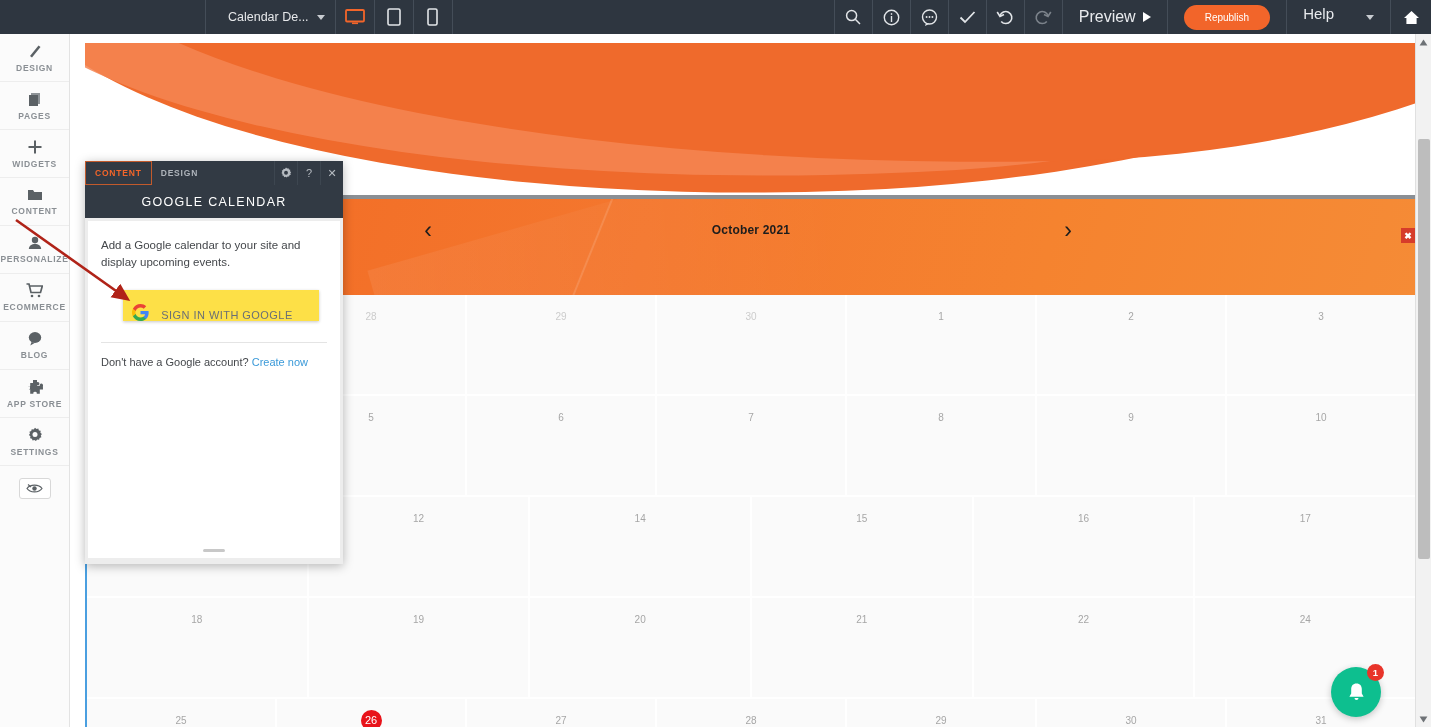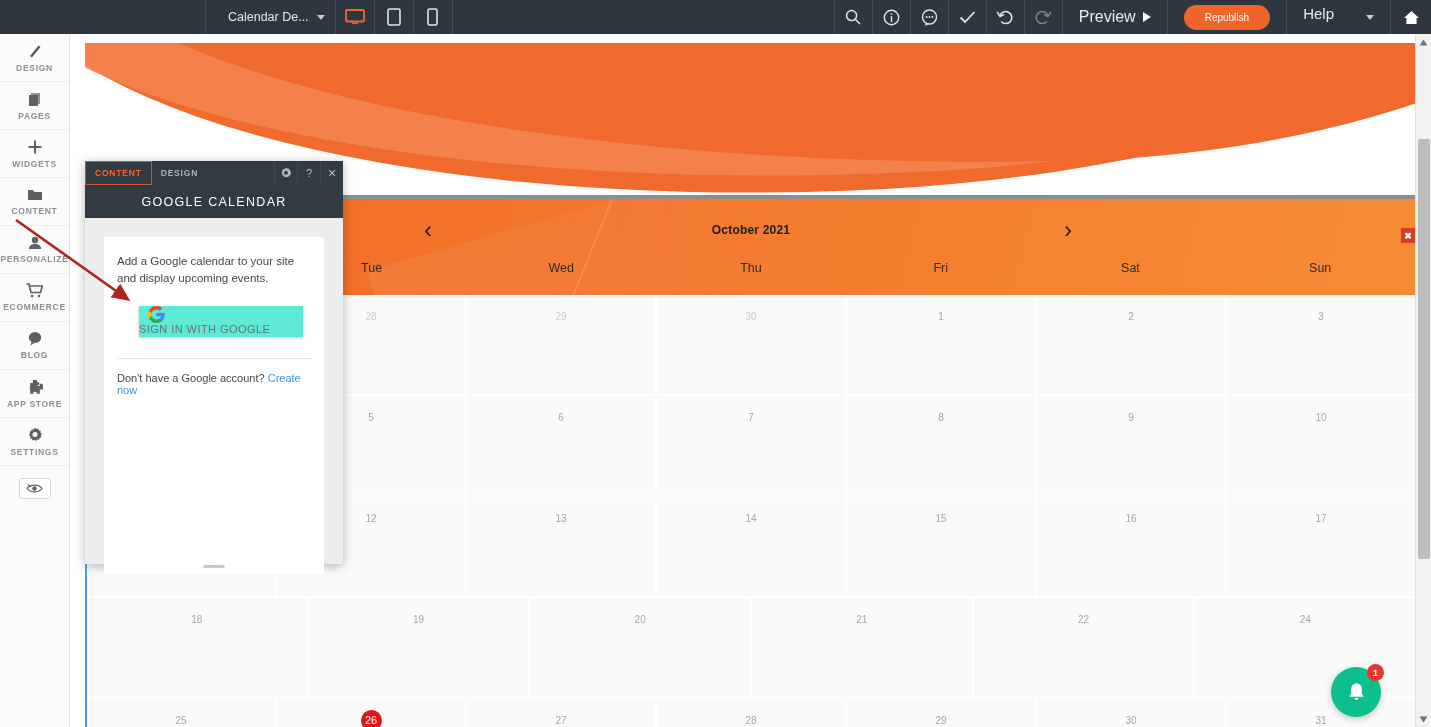--- a/index.html
+++ b/index.html
@@ -173,28 +173,28 @@
   .ptool {
     width: 23px; display: flex; align-items: center; justify-content: center;
     color: #b6bbc1; font-size: 11px; cursor: pointer; border-left: 1px solid #3d4650;
   }
   .panel-title {
     height: 33px; background: #323a44; color: #ffffff;
     display: flex; align-items: center; justify-content: center;
     font-size: 12.5px; letter-spacing: 1.3px;
   }
   .panel-body {
-    margin: 19px; height: 337px; background: #ffffff;
+    margin: 3px; height: 337px; background: #ffffff;
     padding: 16px 13px 0 13px; position: relative;
   }
   .panel-desc { font-size: 11.5px; color: #44474b; line-height: 1.45; }
   .gsignin {
-    margin: 20px 8px 0 22px; height: 31px; background: #5eead4;
+    margin: 20px 8px 0 22px; height: 31px; background: #fde047;
     box-shadow: 0 1px 3px rgba(0,0,0,.22);
-    display: flex; align-items: flex-start; cursor: pointer; flex-direction: column;
+    display: flex; align-items: flex-end; cursor: pointer;
   }
   .gsignin .g-logo { width: 34px; display: flex; align-items: center; justify-content: center; }
   .gsignin .g-label {
     flex: 1; text-align: center; padding-right: 22px;
     font-size: 11px; color: #6a6f75; letter-spacing: .45px;
   }
   .panel-sep { margin: 21px 0 0 0; height: 1px; background: #e4e4e4; }
   .panel-foot { margin-top: 13px; font-size: 11px; color: #44474b; }
   .panel-foot a { color: #3b9ad9; text-decoration: none; cursor: pointer; }
   .panel-resize {
@@ -434,29 +434,20 @@
 
     <div class="cal-widget">
       <div class="cal-topline"></div>
       <div class="cal-close">✖</div>
 
       <div class="cal-header">
         <div class="cal-titlerow">
           <div class="cal-nav cal-prev">‹</div>
           <div class="cal-title">October 2021</div>
           <div class="cal-nav cal-next">›</div>
-        </div>
-        <div class="cal-dow">
-          <div>Mon</div>
-          <div>Tue</div>
-          <div>Wed</div>
-          <div>Thu</div>
-          <div>Fri</div>
-          <div>Sat</div>
-          <div>Sun</div>
         </div>
       </div>
 
       <div class="cal-grid" id="cal-grid">
           <div class="cal-row">
             <div class="cal-cell muted"><span class="cal-num">27</span></div>
             <div class="cal-cell muted"><span class="cal-num">28</span></div>
             <div class="cal-cell muted"><span class="cal-num">29</span></div>
             <div class="cal-cell muted"><span class="cal-num">30</span></div>
             <div class="cal-cell"><span class="cal-num">1</span></div>
@@ -468,21 +459,20 @@
             <div class="cal-cell"><span class="cal-num">5</span></div>
             <div class="cal-cell"><span class="cal-num">6</span></div>
             <div class="cal-cell"><span class="cal-num">7</span></div>
             <div class="cal-cell"><span class="cal-num">8</span></div>
             <div class="cal-cell"><span class="cal-num">9</span></div>
             <div class="cal-cell"><span class="cal-num">10</span></div>
           </div>
           <div class="cal-row">
             <div class="cal-cell"><span class="cal-num">11</span></div>
             <div class="cal-cell"><span class="cal-num">12</span></div>
-            <div class="cal-cell"><span class="cal-num">13</span></div>
             <div class="cal-cell"><span class="cal-num">14</span></div>
             <div class="cal-cell"><span class="cal-num">15</span></div>
             <div class="cal-cell"><span class="cal-num">16</span></div>
             <div class="cal-cell"><span class="cal-num">17</span></div>
           </div>
           <div class="cal-row">
             <div class="cal-cell"><span class="cal-num">18</span></div>
             <div class="cal-cell"><span class="cal-num">19</span></div>
             <div class="cal-cell"><span class="cal-num">20</span></div>
             <div class="cal-cell"><span class="cal-num">21</span></div>

